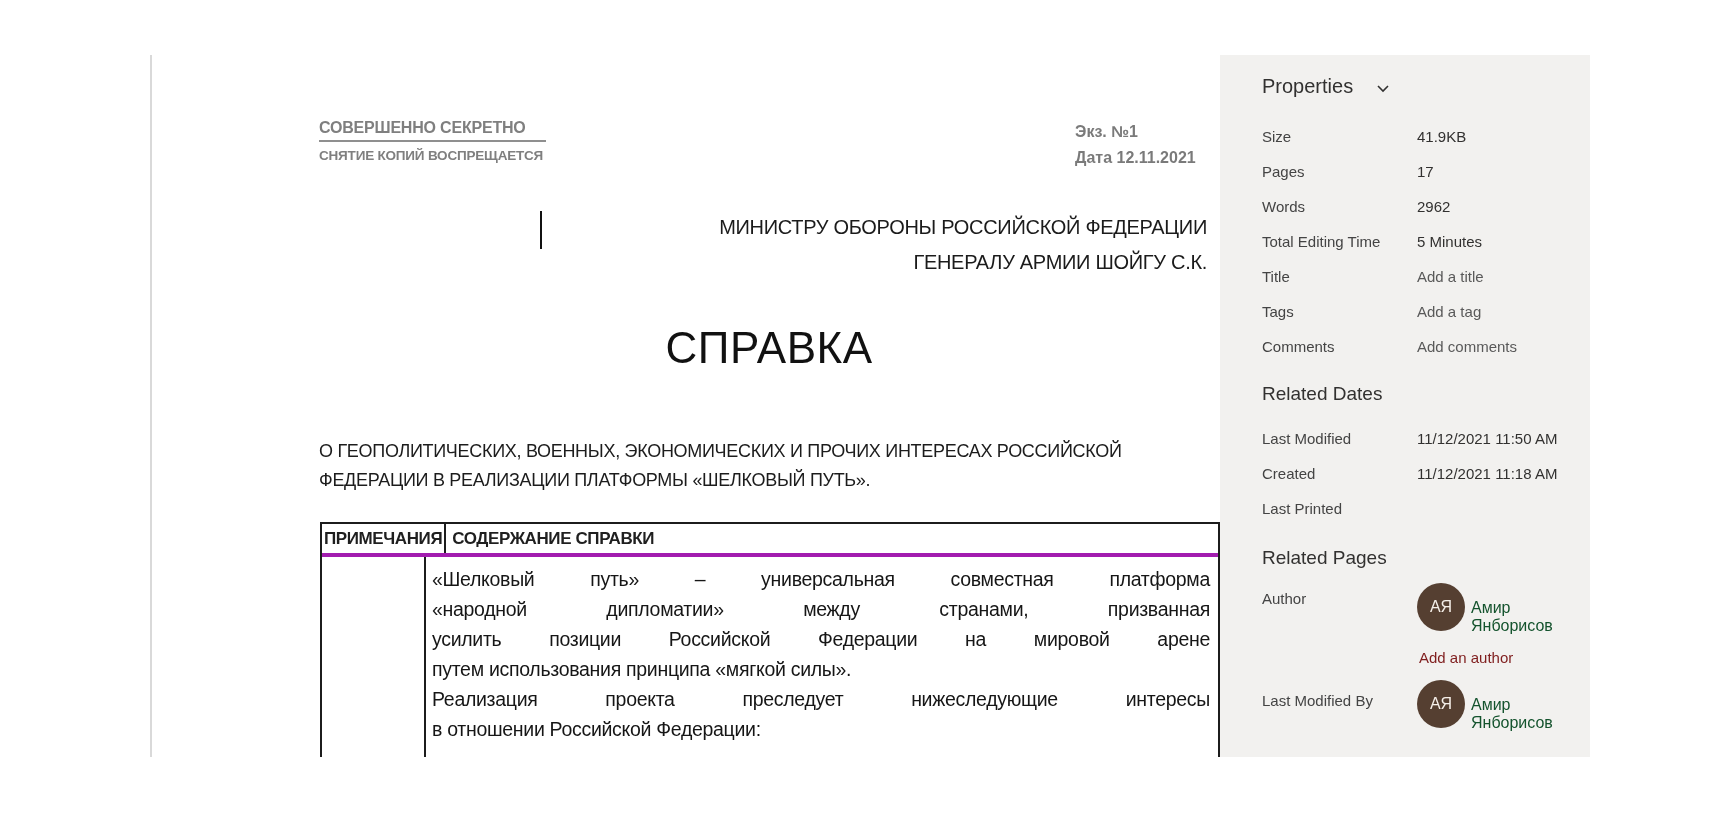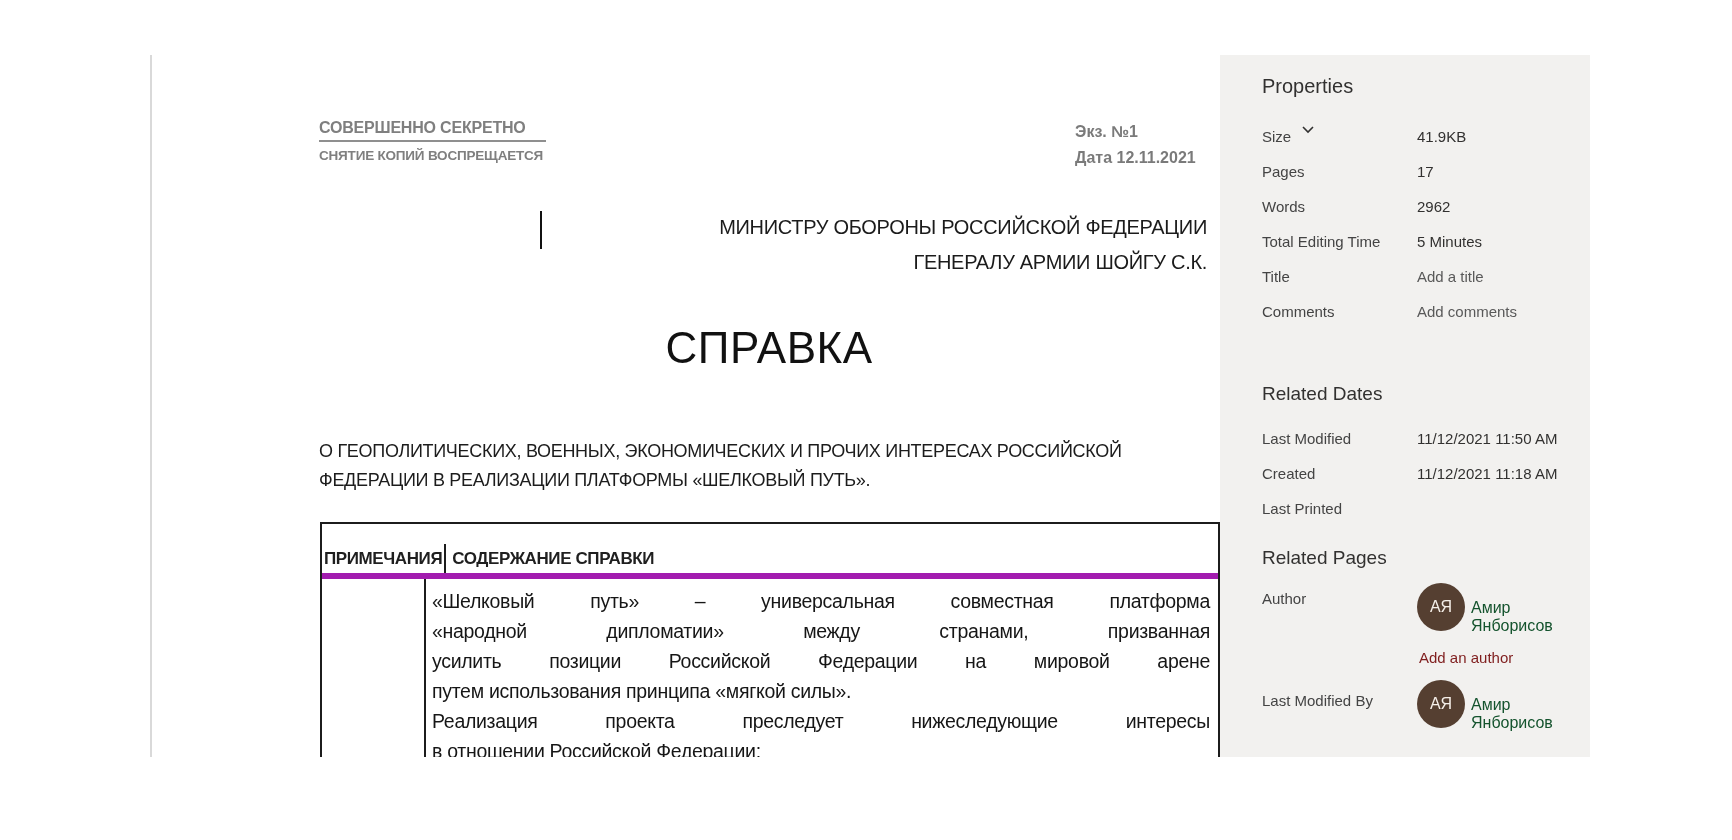--- a/index.html
+++ b/index.html
@@ -29,38 +29,38 @@
     position:absolute; left:167px; top:268px; width:900px; text-align:center;
     font-size:44px; line-height:50px; font-weight:400; color:#111; letter-spacing:0.5px;
   }
   .subject {
     position:absolute; left:167px; top:382px; width:905px;
     font-size:18px; line-height:29px; color:#1c1c1c; letter-spacing:-0.3px; white-space:nowrap;
   }
 
   .doc-table { position:absolute; left:168px; top:467px; width:900px; border:2px solid #1c1c1c; }
   .trow { display:flex; }
-  .thead { border-bottom:6px solid #a21caf;margin-top:20px; }
+  .thead { border-bottom:4px solid #a21caf; }
   .cell-1 { flex:0 0 104px; border-right:2px solid #1c1c1c; }
   .cell-2 { flex:1 1 auto; }
   .thead .cell-1 { text-align:center; font-weight:bold; font-size:17px; padding:5px 2px 4px; letter-spacing:-0.4px; }
   .thead .cell-2 { font-weight:bold; font-size:17px; padding:5px 8px 4px 6px; letter-spacing:-0.4px; }
   .tbody { min-height:215px; }
   .tbody .cell-2 { padding:7px 8px 0 6px; font-size:19.5px; line-height:30px; color:#161616; letter-spacing:-0.3px; }
   .bl { white-space:nowrap; }
   .jl { white-space:normal; text-align:justify; text-align-last:justify; }
 
   
   .panel {
     position:absolute; left:1220px; top:55px; width:370px; height:702px;
     background:#f2f1ef; color:#323130; font-size:15px;
   }
   .p-title {
     position:absolute; left:42px; top:20px; display:flex; align-items:center; gap:24px;
-    background:none; border:none; font-family:inherit; font-size:20px; color:#323130; cursor:pointer;flex-direction:column;
+    background:none; border:none; font-family:inherit; font-size:20px; color:#323130; cursor:pointer;
   }
   .chev { width:12px; height:8px; margin-top:4px; }
   .prop-rows { position:absolute; left:42px; top:64px; width:300px; }
   .prow { display:flex; height:35px; align-items:center; }
   .plabel { flex:0 0 155px; color:#444; }
   .pvalue { flex:1; color:#323130; }
   .pvalue.ph { color:#595959; cursor:pointer; }
   .sec-h { position:absolute; left:42px; font-size:19px; font-weight:400; color:#323130; }
   .dates-rows { position:absolute; left:42px; top:366px; width:310px; }
   .people-label { position:absolute; left:42px; color:#444; }
@@ -142,20 +142,24 @@
       </div>
       <div class="prow">
         <span class="plabel">Total Editing Time</span>
         <span class="pvalue">5 Minutes</span>
       </div>
       <div class="prow">
         <span class="plabel">Title</span>
         <span class="pvalue ph">Add a title</span>
       </div>
       <div class="prow">
+        <span class="plabel">Tags</span>
+        <span class="pvalue ph">Add a tag</span>
+      </div>
+      <div class="prow">
         <span class="plabel">Comments</span>
         <span class="pvalue ph">Add comments</span>
       </div>
     </div>
 
     <h3 class="sec-h" style="top:328px;">Related Dates</h3>
     <div class="dates-rows">
       <div class="prow">
         <span class="plabel">Last Modified</span>
         <span class="pvalue">11/12/2021 11:50 AM</span>

